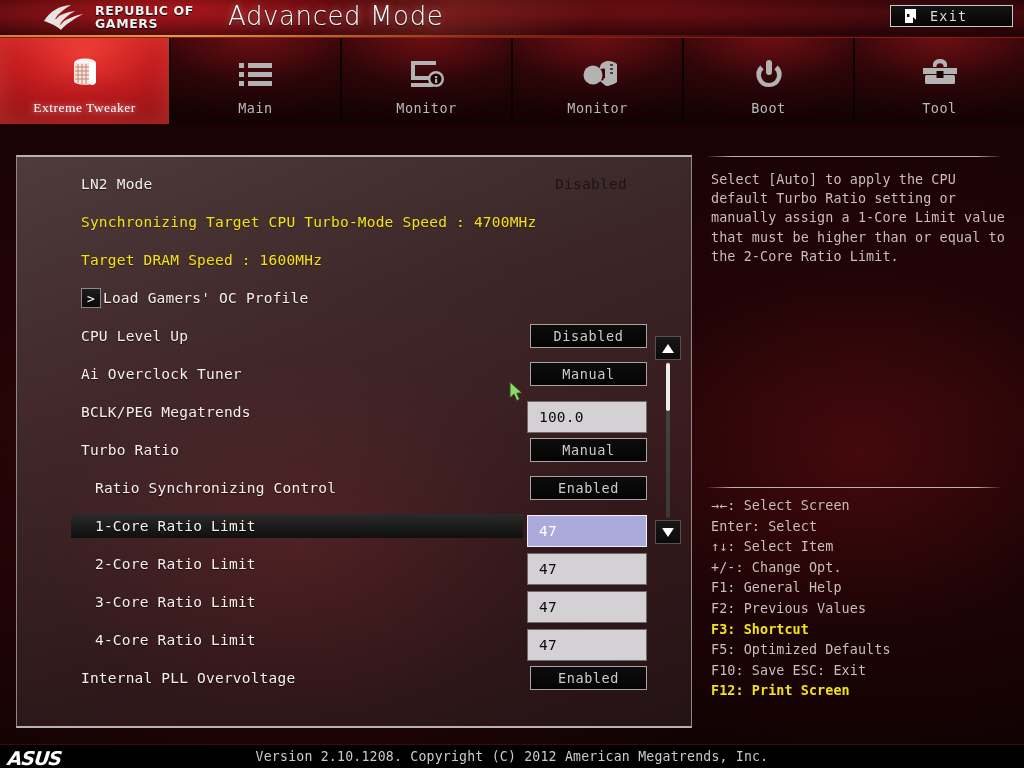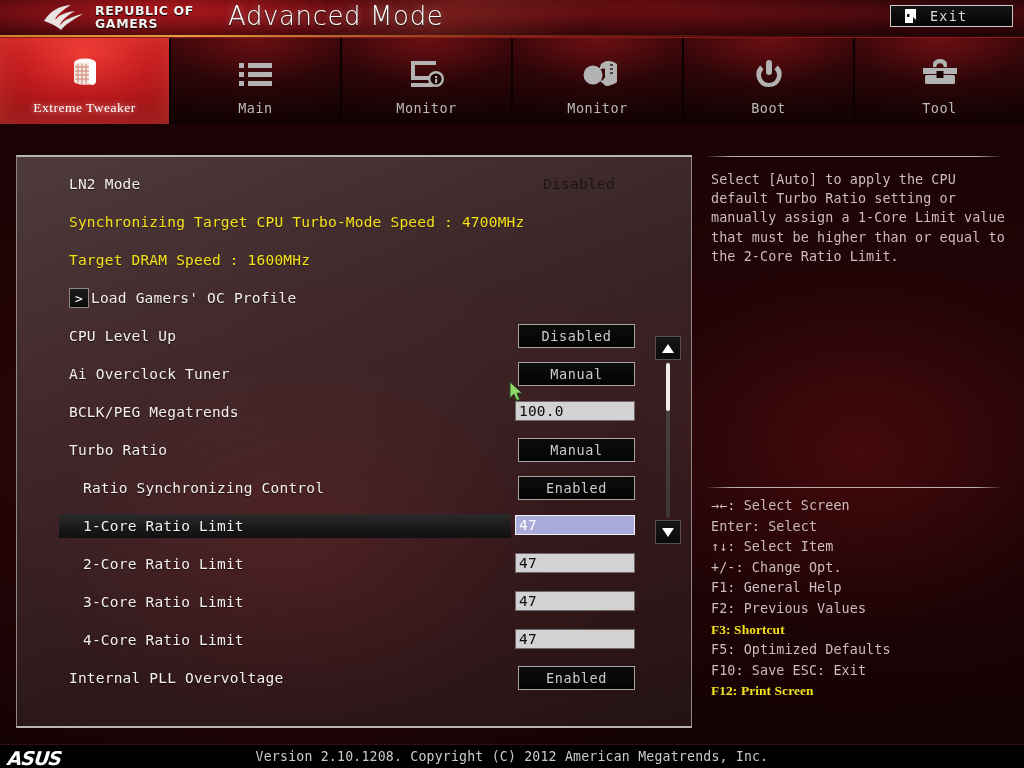--- a/index.html
+++ b/index.html
@@ -132,21 +132,21 @@
     box-sizing: border-box;
     border-top: 2px solid #b9b2b2;
     border-left: 1px solid #8e8787;
     border-right: 1px solid #8e8787;
     border-bottom: 2px solid #b9b2b2;
     background:
       linear-gradient(160deg, rgba(120,105,105,0.55) 0%, rgba(95,80,82,0.45) 35%, rgba(70,52,55,0.42) 70%, rgba(55,38,42,0.45) 100%);
     overflow: hidden;
   }
   .row {
-    position: absolute; left: 4px; width: 676px; height: 38px;
+    position: absolute; left: 16px; width: 676px; height: 38px;
     display: flex; align-items: center;
   }
   .row-label {
     position: absolute;
     color: #f3f0ee;
     font-size: 14.5px;
     letter-spacing: 0.2px;
     text-shadow: 0 1px 1px rgba(0,0,0,0.6);
     white-space: nowrap;
   }
@@ -168,26 +168,26 @@
     border: 1px solid #a9a2a2;
     display: flex; align-items: center; justify-content: center;
     color: #cfcaca;
     font-size: 13.5px;
     letter-spacing: 0.6px;
     box-sizing: border-box;
     cursor: pointer;
   }
 
   .txt-value {
-    position: absolute; left: 494px; width: 120px; height: 20px;
+    position: absolute; left: 494px; width: 120px; height: 32px;
     background: #d3d1d4;
     border: 1px solid #6f6a6a;
     box-sizing: border-box;
     display: flex; align-items: center;
-    padding-left: 3px;
+    padding-left: 11px;
     color: #0b0a0c;
     font-size: 14.5px;
     letter-spacing: 0.2px;
     cursor: text;
   }
   .txt-value.selected {
     background: #aaaadb;
     border: 1px solid #f0f0f8;
     color: #ffffff;
   }
@@ -238,21 +238,21 @@
     line-height: 19.2px;
     letter-spacing: 0.1px;
   }
   #legend {
     position: absolute; left: 11px; top: 346px; width: 296px;
     color: #cbbdbd;
     font-size: 13.4px;
     line-height: 20.6px;
     letter-spacing: 0.1px;
   }
-  .legend-line.hl { color: #f2e21c; font-weight: bold; font-family: Liberation Serif, serif; }
+  .legend-line.hl { color: #f2e21c; font-weight: bold; }
 
   
   #footer {
     position: absolute; left: 0; top: 744px; width: 1024px; height: 24px;
     background: #000;
     border-top: 1px solid #3a0b0c;
   }
   #asus-logo {
     position: absolute; left: 8px; top: 2px;
     font-family: "DejaVu Sans", "Liberation Sans", sans-serif;

